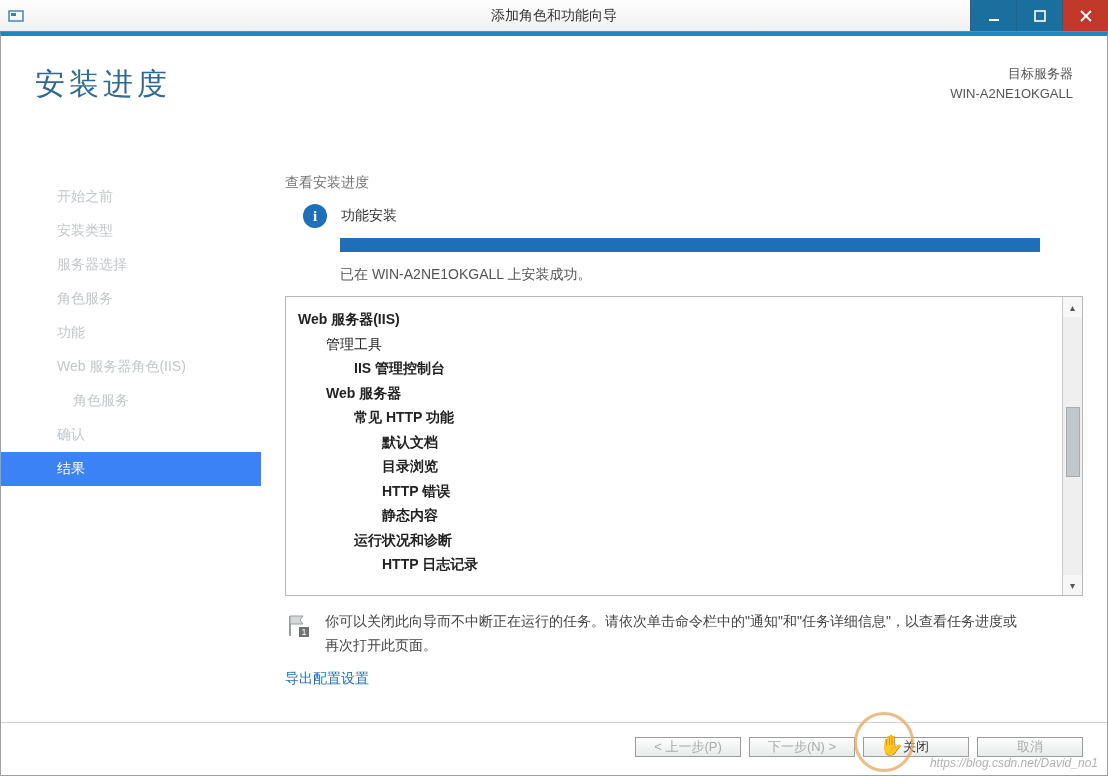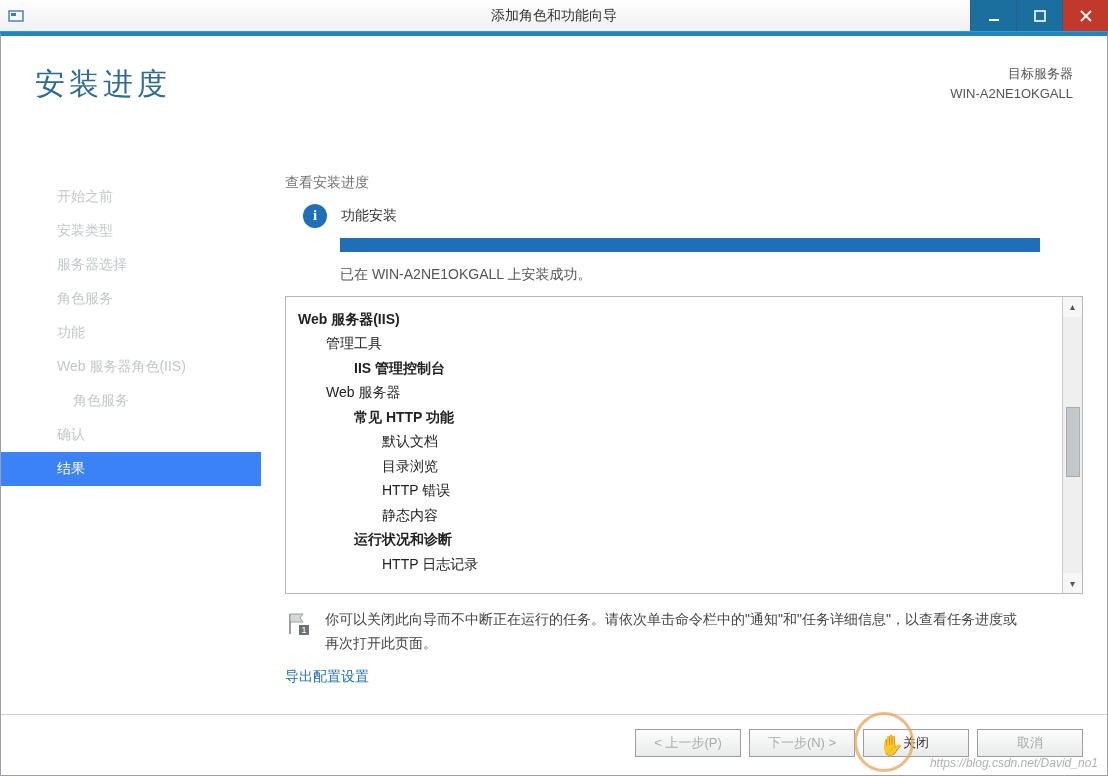--- a/index.html
+++ b/index.html
@@ -166,23 +166,23 @@
     color: #222;
     margin-bottom: 14px;
   }
   .tree-content {
     flex: 1 1 auto;
     padding: 10px 12px;
     overflow: hidden;
     line-height: 1.75;
   }
   .tree-content .l0 { padding-left: 0; font-weight: bold; }
-  .tree-content .l1 { padding-left: 28px; font-weight: normal; }
+  .tree-content .l1 { padding-left: 28px; font-weight: bold; }
   .tree-content .l2 { padding-left: 56px; font-weight: bold; }
-  .tree-content .l3 { padding-left: 84px; font-weight: normal; }
+  .tree-content .l3 { padding-left: 84px; font-weight: bold; }
   .tree-content .plain { font-weight: normal; }
   .scrollbar {
     width: 20px;
     border-left: 1px solid #c8cbce;
     background: #efefef;
     display: flex;
     flex-direction: column;
     align-items: center;
   }
   .scroll-arrow {
@@ -226,21 +226,21 @@
 
   .footer {
     border-top: 1px solid #cfd2d5;
     padding: 14px 24px 18px 24px;
     display: flex;
     justify-content: flex-end;
     gap: 8px;
   }
   .btn {
     min-width: 106px;
-    height: 28px;
+    height: 20px;
     border: 1px solid #9b9e9f;
     background: linear-gradient(to bottom,#fdfdfd,#e9eaea);
     font-size: 13px;
     color: #333;
     cursor: pointer;
     padding: 0 12px;
   }
   .btn[disabled] {
     color: #a8aaab;
     cursor: default;

